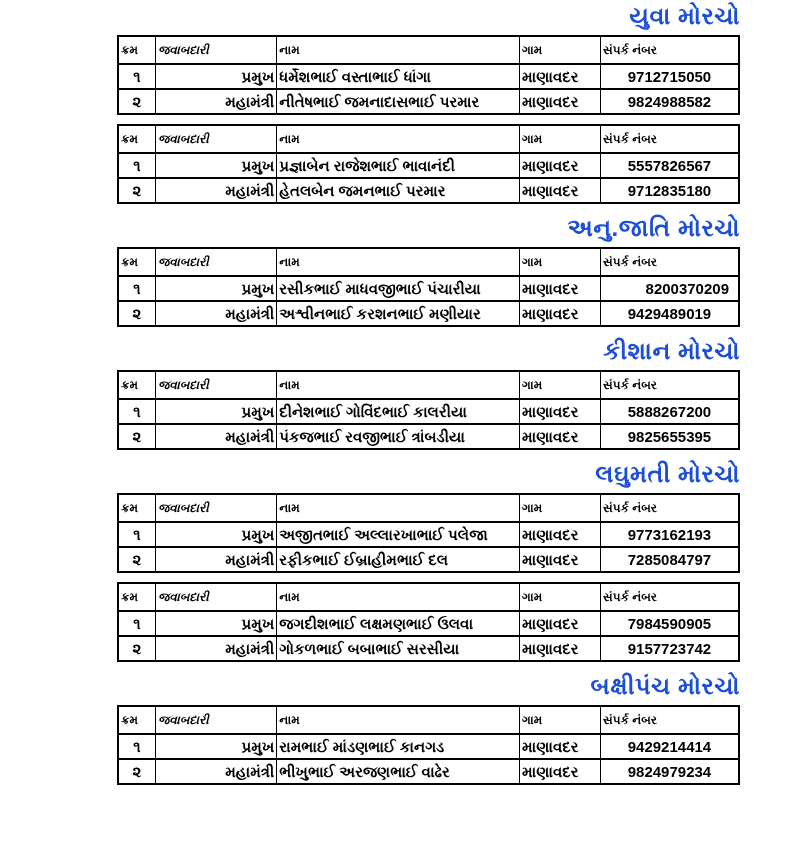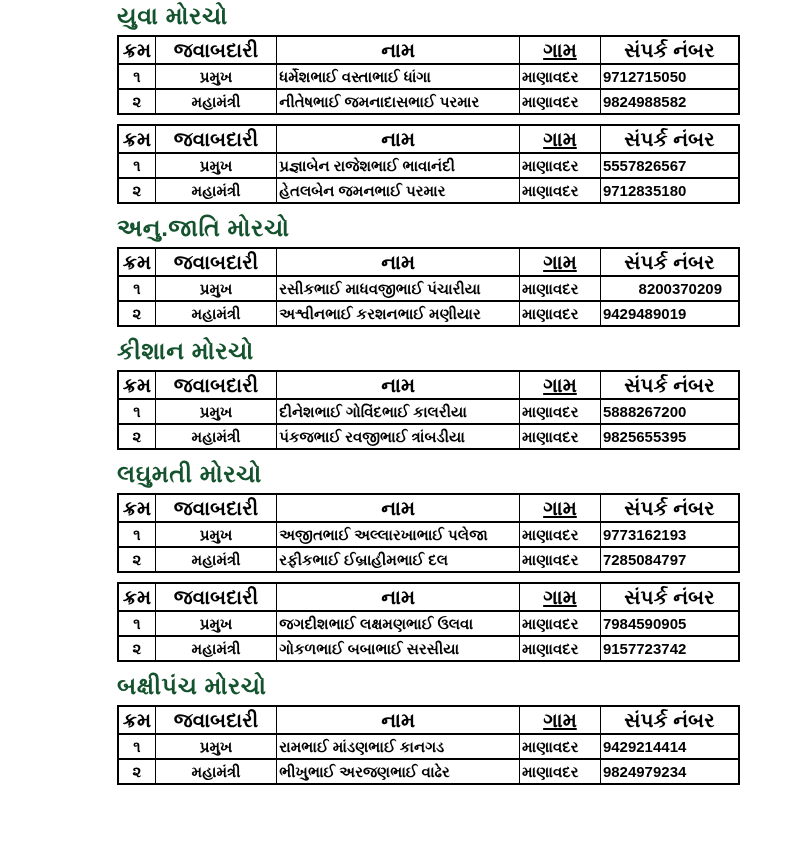--- a/index.html
+++ b/index.html
@@ -17,71 +17,71 @@
   .page {
     box-sizing: border-box;
     width: 800px;
     padding: 1px 60px 0 117px; 
   }
   .morcho-section {
     margin-bottom: 9px;
   }
   .section-title {
     margin: 0 0 4px 0;
-    text-align: left;
+    text-align: right;
     font-size: 24px;
     line-height: 30px;
     font-weight: bold;
-    color: #14532d;
+    color: #1d4ed8;
     letter-spacing: 0.5px;
   }
   table.contact-table {
     width: 623px;
     border-collapse: collapse;
     table-layout: fixed;
     border: 2px solid #000000;
   }
   .col-serial        { width: 37px;  }
-  .col-responsibility{ width: 120px; }
+  .col-responsibility{ width: 120px; font-style: italic; }
   .col-name          { width: 240px; }
-  .col-village       { width: 80px; text-decoration: underline;  }
+  .col-village       { width: 80px;  }
   .col-phone         { width: 137px; }
 
   table.contact-table th,
   table.contact-table td {
     border-top: 2px solid #000000;
     border-bottom: 2px solid #000000;
     border-left: 1px solid #000000;
     border-right: 1px solid #000000;
     overflow: hidden;
     white-space: nowrap;
     padding: 0 2px;
   }
   table.contact-table th {
     height: 26px;
-    font-size: 20px;
+    font-size: 12px;
     font-weight: bold;
-    text-align: center;
+    text-align: left;
   }
   table.contact-table td {
     height: 23px;
     font-size: 15px;
     font-weight: 600;
   }
   td.cell-serial         { text-align: center; }
-  td.cell-responsibility { text-align: center; }
+  td.cell-responsibility { text-align: right; }
   td.cell-name           { text-align: left; padding-left: 4px; }
   td.cell-village        { text-align: left; padding-left: 4px; margin-left: 32px; }
   td.cell-phone {
-    text-align: left;
+    text-align: center;
     font-family: "Liberation Sans", sans-serif;
     font-weight: 400;
     font-size: 17px;
   }
-  td.cell-phone.align-right { text-align: right; padding-right: 16px; }
+  td.cell-phone.align-right { text-align: right; padding-right: 9px; }
 </style>
 </head>
 <body>
 
 <div class="page" id="document-page">
   <section class="morcho-section">
     <h2 class="section-title">યુવા મોરચો</h2>
     <table class="contact-table">
       <colgroup>
         <col class="col-serial">

